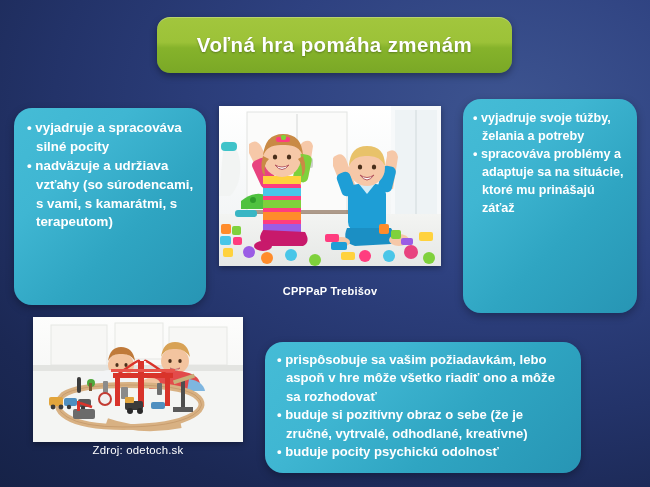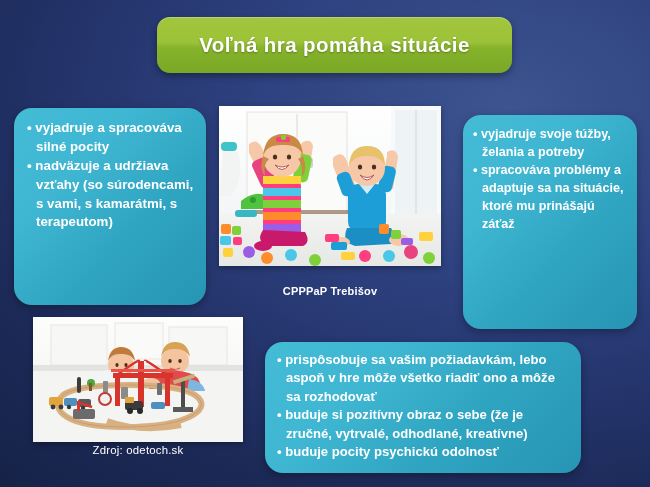--- a/index.html
+++ b/index.html
@@ -69,21 +69,21 @@
     top: 108px;
     width: 192px;
     height: 197px;
     padding: 11px 10px 8px 13px;
     font-size: 13.3px;
     line-height: 1.42;
   }
   
   #callout-right {
     left: 463px;
-    top: 115px;
+    top: 99px;
     width: 174px;
     height: 214px;
     padding: 10px 8px 8px 10px;
     font-size: 12.6px;
     line-height: 1.43;
   }
   
   #callout-bottom {
     left: 265px;
     top: 342px;
@@ -118,21 +118,21 @@
     font-weight: normal;
     font-size: 11.4px;
   }
 </style>
 </head>
 <body>
 
 <div id="slide">
 
   <div id="title-banner">
-    <span class="title-text">Voľná hra pomáha situácie</span>
+    <span class="title-text">Voľná hra pomáha zmenám</span>
   </div>
 
   <div class="photo" id="photo-children-playing">
     <svg viewBox="0 0 222 160" preserveAspectRatio="none">
       <defs>
         <linearGradient id="wallG" x1="0" y1="0" x2="0" y2="1">
           <stop offset="0" stop-color="#ffffff"></stop>
           <stop offset="1" stop-color="#eef1f2"></stop>
         </linearGradient>
         <linearGradient id="floorG" x1="0" y1="0" x2="0" y2="1">

